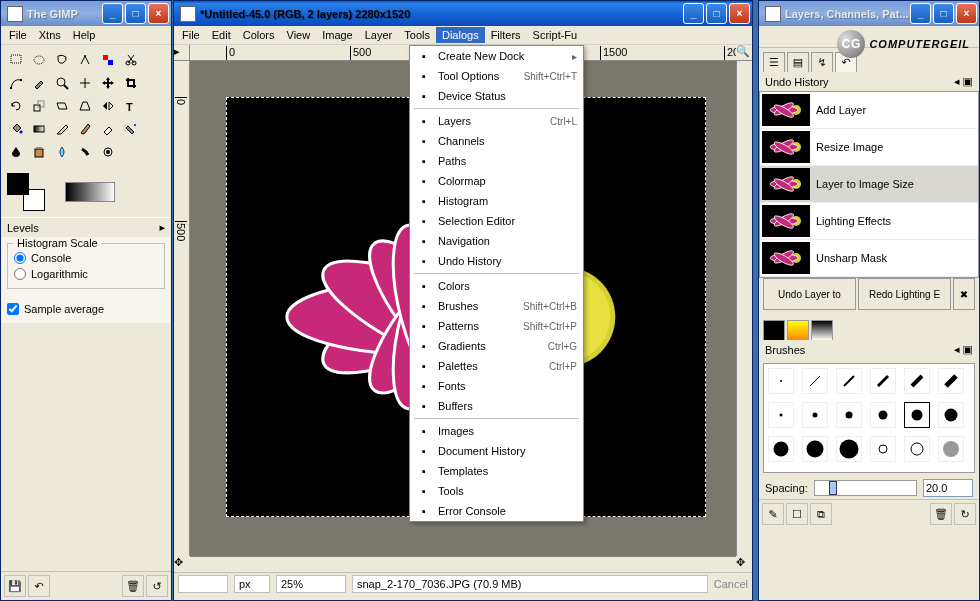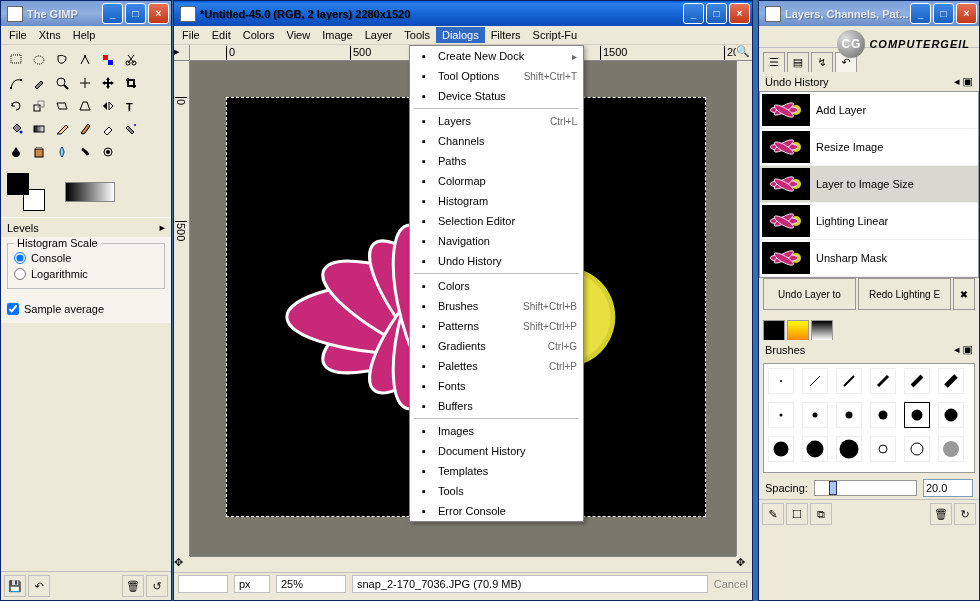--- a/index.html
+++ b/index.html
@@ -560,21 +560,21 @@
       <div class="histitem">
         <div class="thumb-img"><svg viewBox="0 0 48 32">
             <rect width="48" height="32" fill="#000"></rect>
             <g transform="translate(34,16) scale(0.1)">
               <ellipse cx="0" cy="0" rx="50" ry="50" fill="#d4d030"></ellipse>
               <ellipse cx="-120" cy="0" rx="140" ry="38" fill="#c82878" stroke="#fff" stroke-width="8"></ellipse>
               <ellipse cx="-100" cy="-70" rx="110" ry="32" fill="#c82878" stroke="#fff" stroke-width="8" transform="rotate(-30)"></ellipse>
               <ellipse cx="-100" cy="70" rx="110" ry="32" fill="#c82878" stroke="#fff" stroke-width="8" transform="rotate(30)"></ellipse>
             </g>
           </svg></div>
-        <span>Lighting Linear</span>
+        <span>Lighting Effects</span>
       </div>
       <div class="histitem">
         <div class="thumb-img"><svg viewBox="0 0 48 32">
             <rect width="48" height="32" fill="#000"></rect>
             <g transform="translate(34,16) scale(0.1)">
               <ellipse cx="0" cy="0" rx="50" ry="50" fill="#d4d030"></ellipse>
               <ellipse cx="-120" cy="0" rx="140" ry="38" fill="#c82878" stroke="#fff" stroke-width="8"></ellipse>
               <ellipse cx="-100" cy="-70" rx="110" ry="32" fill="#c82878" stroke="#fff" stroke-width="8" transform="rotate(-30)"></ellipse>
               <ellipse cx="-100" cy="70" rx="110" ry="32" fill="#c82878" stroke="#fff" stroke-width="8" transform="rotate(30)"></ellipse>
             </g>

